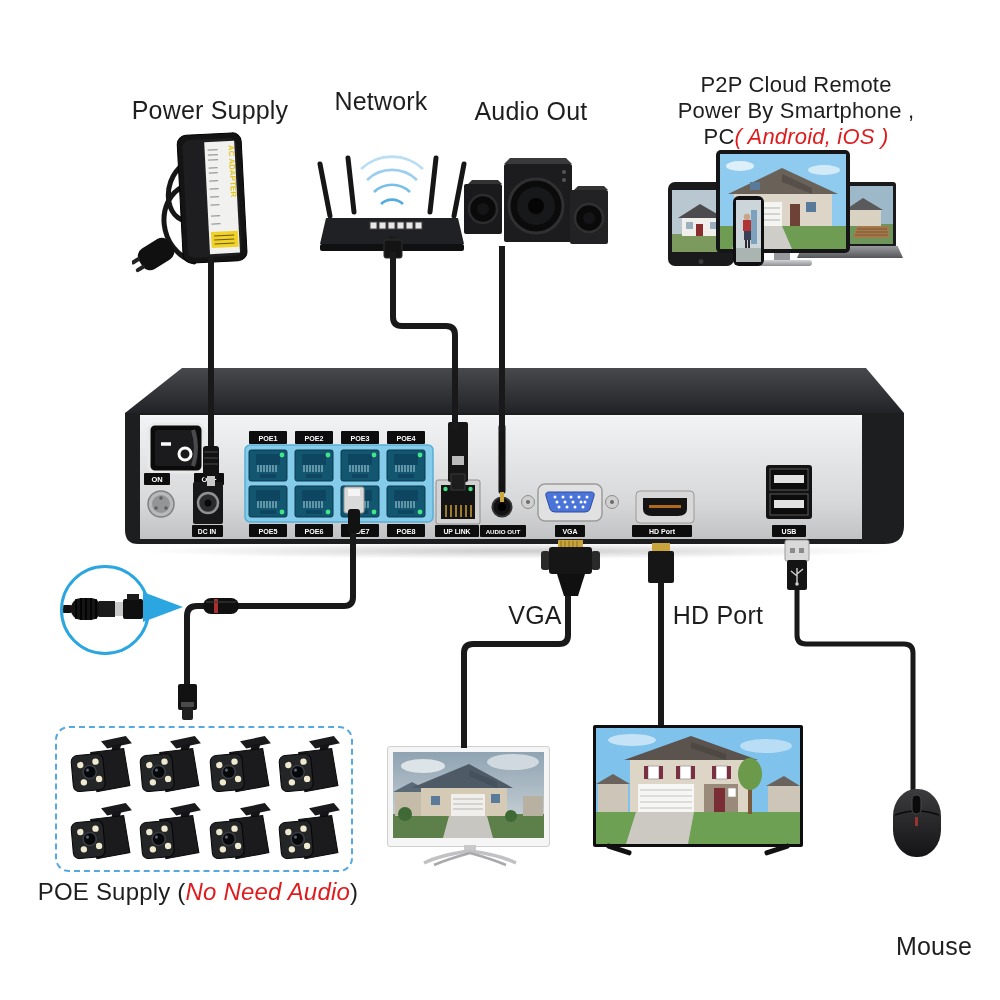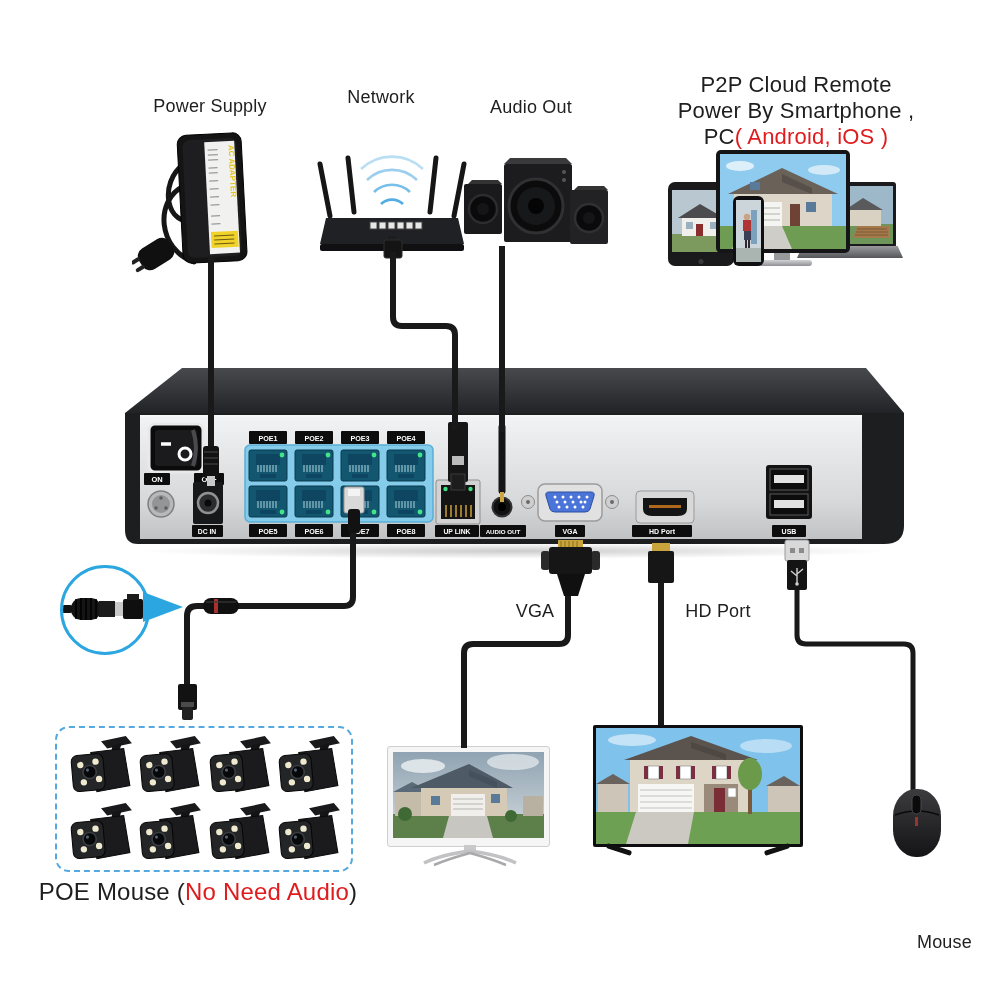--- a/index.html
+++ b/index.html
@@ -1,20 +1,20 @@
 <!DOCTYPE html>
 <html><head>
 <meta charset="utf-8">
 <style>
   html,body{margin:0;padding:0;background:#ffffff;}
   #canvas{position:relative;width:1000px;height:1000px;background:#ffffff;overflow:hidden;
           font-family:"Liberation Sans","DejaVu Sans",sans-serif;color:#1f1f1f;}
   .abs{position:absolute;}
-  .lbl{position:absolute;font-size:18px;color:#1e1e1e;text-align:center;white-space:nowrap;letter-spacing:0.2px;}
-  .red{color:#e01b1d;}
+  .lbl{position:absolute;font-size:25px;color:#1e1e1e;text-align:center;white-space:nowrap;letter-spacing:0.2px;}
+  .red{color:#e01b1d;font-style:italic;}
   .p2p{line-height:26px;font-size:22px;}
   svg{display:block;}
   svg text{font-family:"Liberation Sans","DejaVu Sans",sans-serif;}
   .tagtxt{fill:#ffffff;font-weight:bold;}
   .screen-frame{position:absolute;box-sizing:border-box;}
   #white-monitor{left:387px;top:746px;width:163px;height:101px;background:#f5f5f5;border:1px solid #cfcfcf;
                  border-radius:3px;padding:5px 5px 9px 5px;}
   #black-tv{left:593px;top:725px;width:210px;height:122px;background:#0e0e10;border-radius:2px;padding:3px;}
   .tv-leg{position:absolute;width:26px;height:5px;background:#111;border-radius:2px;}
   #camera-box{left:55px;top:726px;width:298px;height:146px;border:2px dashed #56a9e0;border-radius:14px;
@@ -607,17 +607,17 @@
       <rect x="152" y="50" width="4" height="36" fill="#7a5a3a"></rect>
       <ellipse cx="154" cy="46" rx="12" ry="16" fill="#6a9a4a"></ellipse>
     </svg>
   </div>
   <div class="tv-leg" style="left:606px;top:847px;transform:rotate(18deg);"></div>
   <div class="tv-leg" style="left:764px;top:847px;transform:rotate(-18deg);"></div>
 
   <div class="lbl" style="left:485px;top:601px;width:100px;">VGA</div>
   <div class="lbl" style="left:648px;top:601px;width:140px;">HD Port</div>
   <div class="lbl" style="left:30px;top:878px;width:336px;font-size:24px;">
-    <span>POE Mouse (</span><span class="red">No Need Audio</span><span>)</span>
+    <span>POE Supply (</span><span class="red">No Need Audio</span><span>)</span>
   </div>
   <div class="lbl" style="left:872px;top:932px;width:100px;text-align:right;">Mouse</div>
 
 </div>
 
 </body></html>

